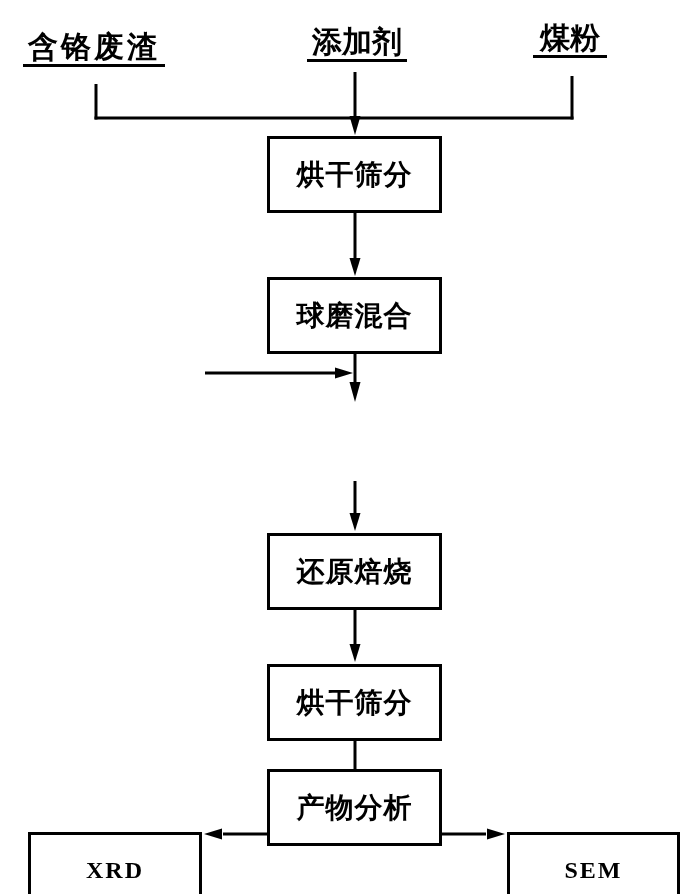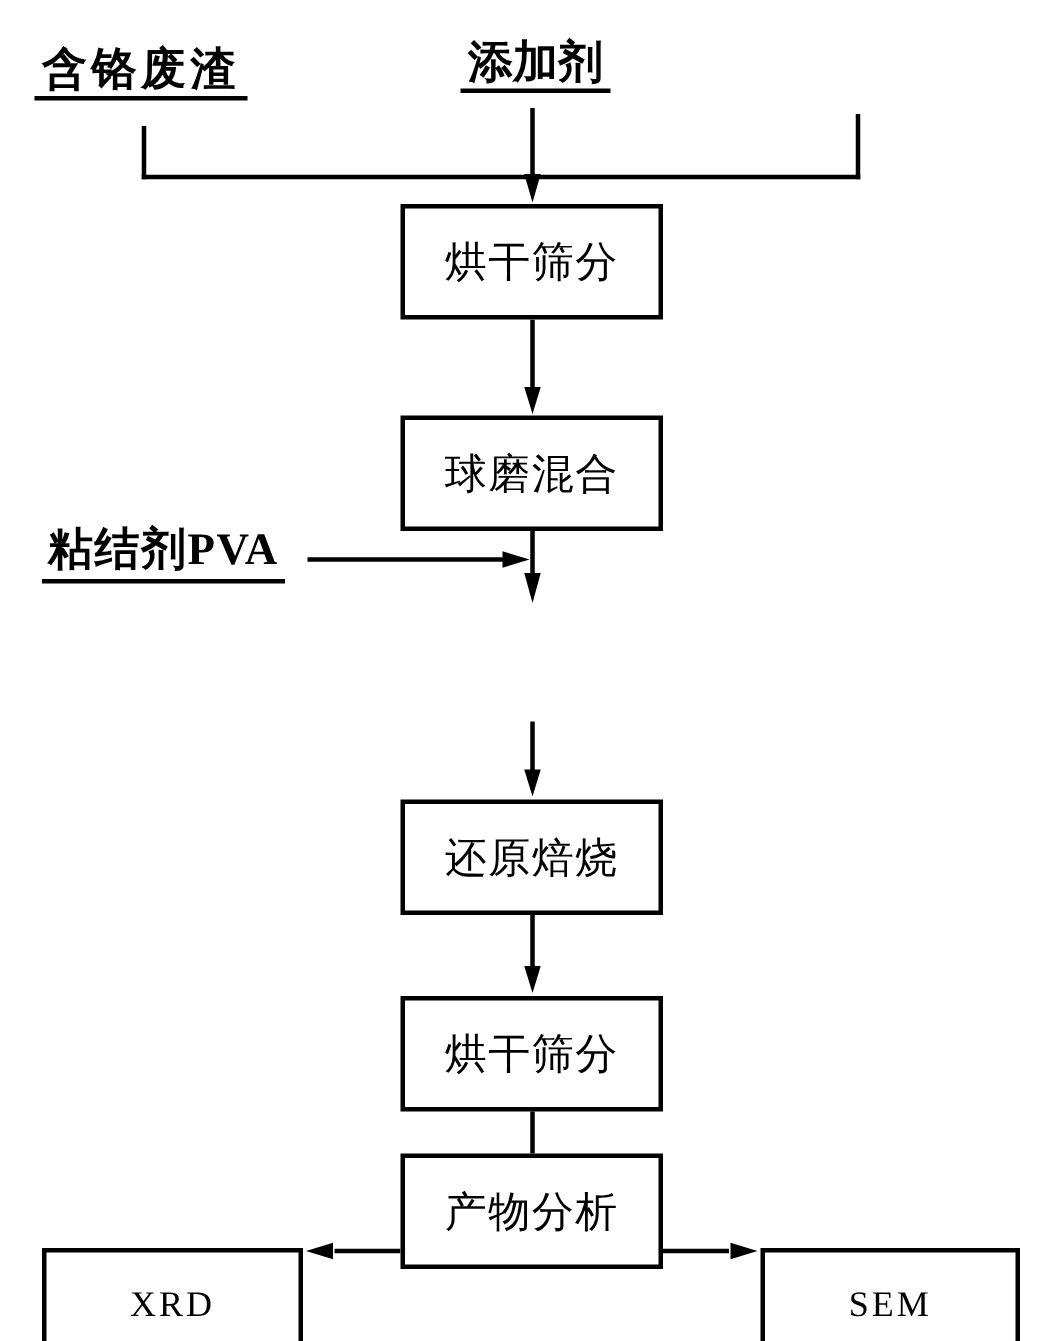--- a/index.html
+++ b/index.html
@@ -18,21 +18,21 @@
     width: 700px; height: 894px;
   }
   .box {
     position: absolute;
     box-sizing: border-box;
     border: 3px solid #000000;
     background: #ffffff;
     display: flex;
     align-items: center;
     justify-content: center;
-    font-weight: normal;
+    font-weight: bold;
     white-space: nowrap;
     text-align: right;
   }
   .step-box {
     left: 267px;
     width: 175px;
     height: 77px;
     font-size: 28px;
     letter-spacing: 1px;
   }
@@ -92,21 +92,21 @@
 
     <line x1="267" y1="834" x2="223" y2="834"></line>
     <polygon points="222,828.5 222,839.5 204,834"></polygon>
 
     <line x1="442" y1="834" x2="486" y2="834"></line>
     <polygon points="487,828.5 487,839.5 505,834"></polygon>
   </svg>
 
   <div class="ulabel lbl-chromium">含铬废渣</div>
   <div class="ulabel lbl-additive">添加剂</div>
-  <div class="ulabel lbl-binder">粘结剂PVA</div>
+  <div class="ulabel lbl-coal">煤粉</div>
 
   <div class="box step-box" style="top:136px;">烘干筛分</div>
   <div class="box step-box" style="top:277px;">球磨混合</div>
   <div class="box step-box" style="top:533px;">还原焙烧</div>
   <div class="box step-box" style="top:664px;">烘干筛分</div>
   <div class="box step-box" style="top:769px;">产物分析</div>
 
   <div class="box side-box" style="left:28px; top:796px; width:174px;">XRD</div>
   <div class="box side-box" style="left:507px; top:796px; width:173px;">SEM</div>
 

